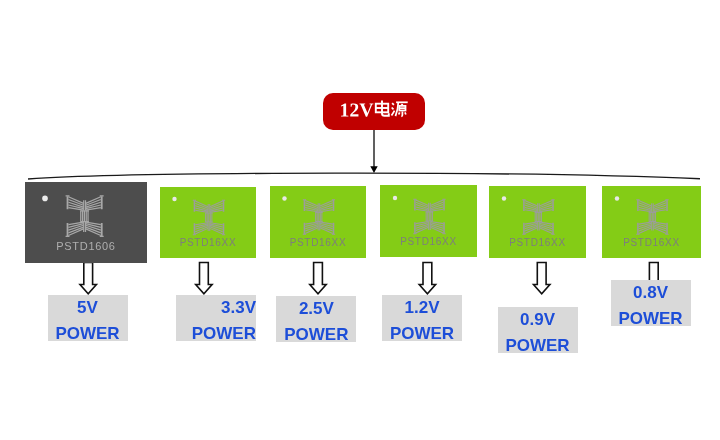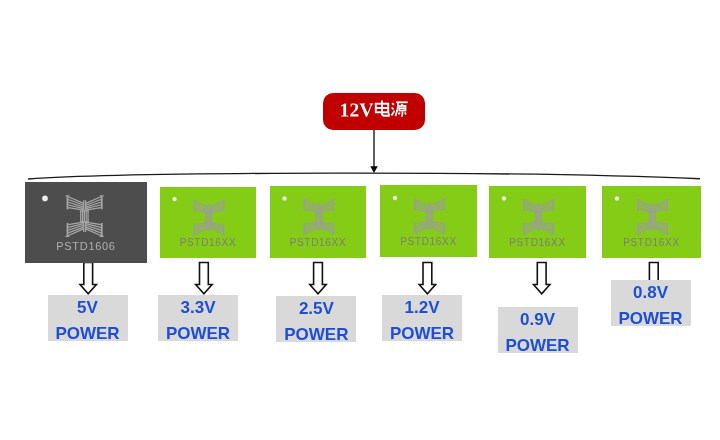--- a/index.html
+++ b/index.html
@@ -123,19 +123,19 @@
   </div>
   <div class="chip" style="left:602px;top:186px;width:99px;height:72px;">
     <svg width="99" height="72" viewBox="0 0 99 72">
       <circle cx="15" cy="12.5" r="2.2" fill="#e8e8e8"></circle>
       <use href="#die" transform="translate(33,12.5) scale(0.97)" color="#9c9c9c"></use>
       <text x="49.5" y="59.5" text-anchor="middle" fill="#7d7d7d" font-size="10" letter-spacing="0.7">PSTD16XX</text>
     </svg>
   </div>
 
   <div class="pbox" style="left:47.5px;top:294.5px;">5V<br>POWER</div>
-  <div class="pbox" style="left:158px;top:294.5px;">3.3V<br>POWER</div>
+  <div class="pbox" style="left:176px;top:294.5px;text-align:right;">3.3V<br>POWER</div>
   <div class="pbox" style="left:276.4px;top:296px;">2.5V<br>POWER</div>
   <div class="pbox" style="left:382px;top:294.5px;">1.2V<br>POWER</div>
   <div class="pbox" style="left:497.5px;top:294.5px;margin-top:12px;">0.9V<br>POWER</div>
   <div class="pbox" style="left:610.5px;top:280px;">0.8V<br>POWER</div>
 
 </div>
 
 </body></html>

